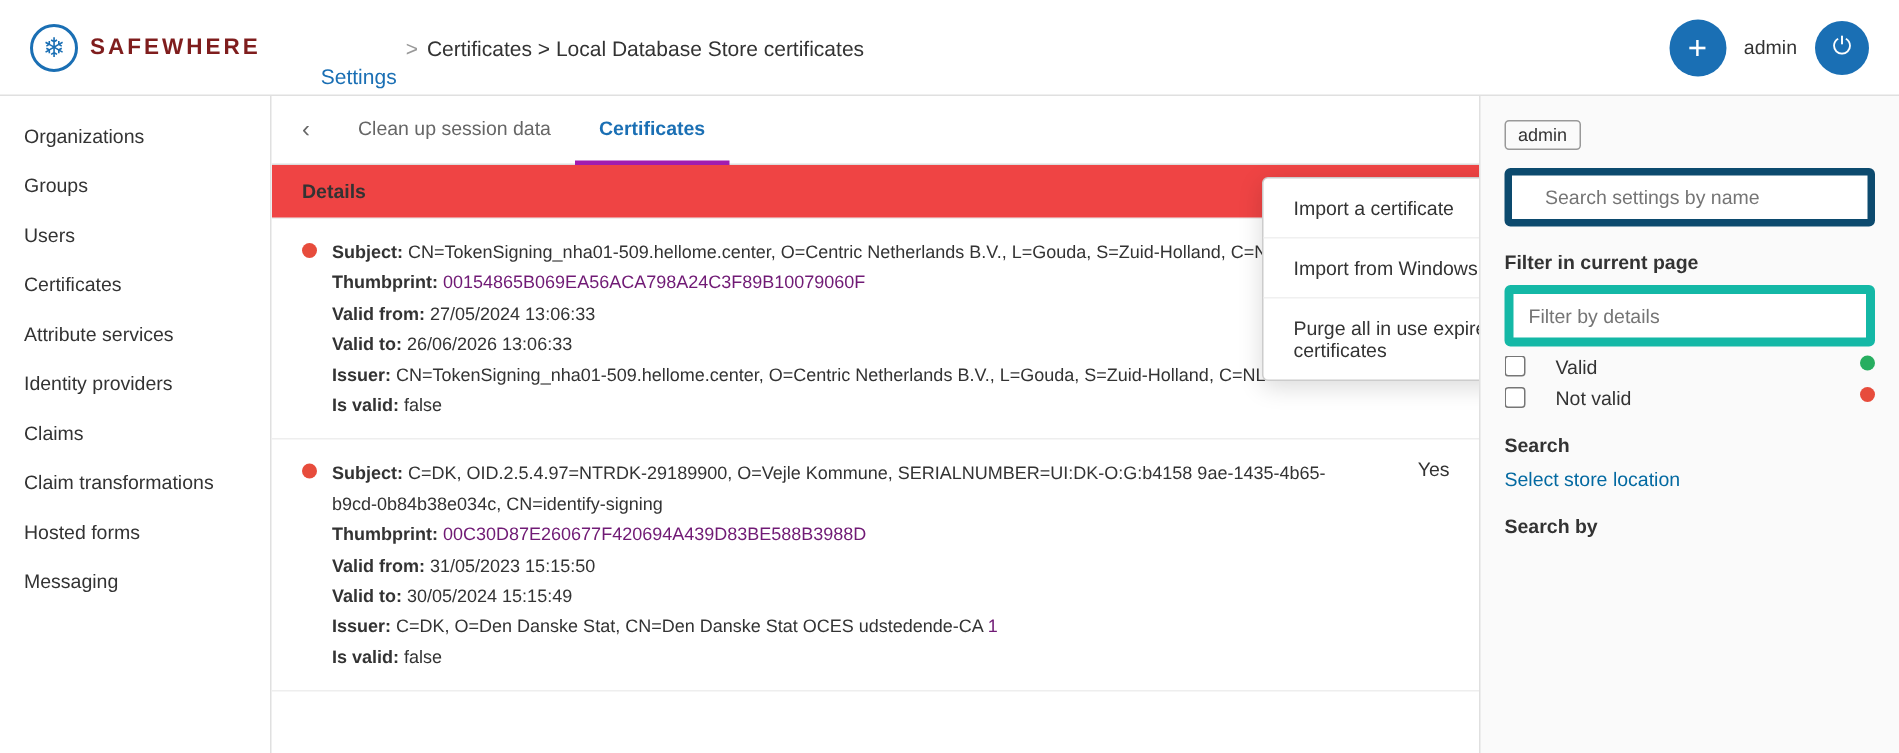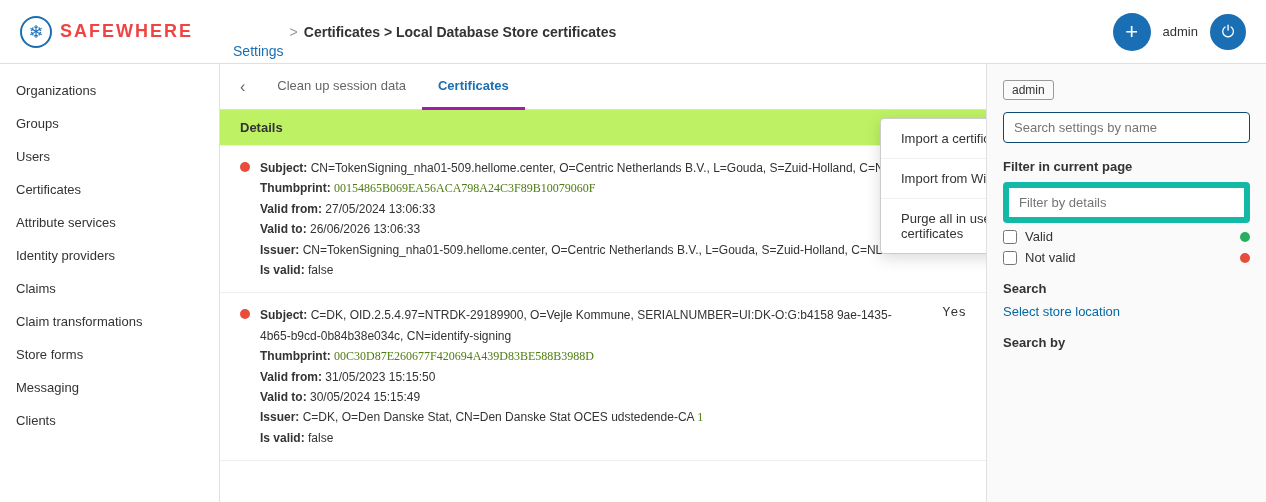--- a/index.html
+++ b/index.html
@@ -5,71 +5,71 @@
     * { box-sizing: border-box; margin: 0; padding: 0; }
     body { font-family: Arial, sans-serif; font-size: 13px; background: #fff; color: #333; overflow: hidden; }
 
     .app-layout { display: flex; flex-direction: column; height: 502px; width: 1266px; }
 
     
     .header { display: flex; align-items: center; padding: 0 20px; height: 64px; border-bottom: 1px solid #e0e0e0; background: #fff; }
     .logo { display: flex; align-items: center; gap: 8px; margin-right: 40px; }
     .logo-icon { width: 32px; height: 32px; border-radius: 50%; border: 2px solid #1a6fb4; display: flex; align-items: center; justify-content: center; }
     .logo-snowflake { color: #1a6fb4; font-size: 18px; }
-    .logo-text { font-size: 18px; font-weight: bold; letter-spacing: 2px; color: #ef4444; }
+    .logo-text { font-size: 15px; font-weight: bold; letter-spacing: 2px; color: #7f1d1d; }
     .breadcrumb { display: flex; align-items: center; gap: 6px; flex: 1; font-size: 14px; }
     .breadcrumb-link { color: #1a6fb4; text-decoration: none; margin-top: 39px; }
     .breadcrumb-separator { color: #999; }
-    .breadcrumb-current { color: #333; font-weight: 700; }
+    .breadcrumb-current { color: #333; font-weight: 400; }
     .header-right { display: flex; align-items: center; gap: 12px; }
     .add-button { width: 38px; height: 38px; border-radius: 50%; background: #1a6fb4; border: none; color: #fff; font-size: 22px; cursor: pointer; display: flex; align-items: center; justify-content: center; }
     .user-name { color: #333; font-size: 13px; }
     .power-button { width: 36px; height: 36px; border-radius: 50%; background: #1a6fb4; border: none; color: #fff; cursor: pointer; display: flex; align-items: center; justify-content: center; font-size: 16px; }
 
     
     .body-layout { display: flex; flex: 1; overflow: hidden; }
 
     
-    .sidebar { width: 220px; border-right: 1px solid #e0e0e0; background: #fff; padding: 10px 0; overflow-y: auto; flex-shrink: 0; }
+    .sidebar { width: 181px; border-right: 1px solid #e0e0e0; background: #fff; padding: 10px 0; overflow-y: auto; flex-shrink: 0; }
     .sidebar-item { padding: 9px 16px; cursor: pointer; color: #333; font-size: 13px; display: block; }
 
     
     .main-content { flex: 1; overflow-y: auto; padding: 0; position: relative; }
 
     
     .tabs-bar { display: flex; align-items: center; border-bottom: 1px solid #ddd; padding: 0 20px; background: #fff; }
     .back-arrow { margin-right: 16px; cursor: pointer; color: #666; font-size: 16px; }
     .tab { padding: 14px 16px; cursor: pointer; font-size: 13px; color: #666; border-bottom: 3px solid transparent; margin-bottom: -1px; }
     .tab.active { color: #1a6fb4; border-bottom: 3px solid #a21caf; font-weight: 600; }
 
     
-    .table-header { display: flex; justify-content: space-between; padding: 10px 20px; border-bottom: 1px solid #eee; background: #bef264; }
+    .table-header { display: flex; justify-content: space-between; padding: 10px 20px; border-bottom: 1px solid #eee; background: #ef4444; }
     .col-details { font-weight: 600; font-size: 13px; color: #333; }
     .col-in-use { font-weight: 600; font-size: 13px; color: #333; }
 
     
     .cert-row { display: flex; align-items: flex-start; padding: 12px 20px; border-bottom: 1px solid #eee; position: relative; }
     .cert-dot { width: 10px; height: 10px; border-radius: 50%; background: #e74c3c; margin-top: 4px; margin-right: 10px; flex-shrink: 0; }
     .cert-details { flex: 1; font-size: 12px; color: #333; line-height: 1.7; }
     .cert-details strong { font-weight: 600; }
-    .cert-link { color: #4d7c0f; text-decoration: none; font-family: Liberation Serif, serif; }
-    .cert-in-use { width: 60px; text-align: right; font-size: 13px; color: #333; padding-top: 0; flex-shrink: 0; font-family: Liberation Mono, monospace; }
+    .cert-link { color: #701a75; text-decoration: none; }
+    .cert-in-use { width: 60px; text-align: right; font-size: 13px; color: #333; padding-top: 0; flex-shrink: 0; }
 
     
     .dropdown-menu { position: absolute; top: 54px; left: 660px; background: #fff; border: 1px solid #ccc; border-radius: 4px; box-shadow: 0 4px 16px rgba(0,0,0,0.15); z-index: 100; min-width: 240px; }
     .dropdown-item { padding: 12px 20px; cursor: pointer; font-size: 13px; color: #333; }
     .dropdown-item:not(:last-child) { border-bottom: 1px solid #f0f0f0; }
 
     
     .right-panel { width: 280px; border-left: 1px solid #e0e0e0; padding: 16px; background: #fafafa; flex-shrink: 0; overflow-y: auto; }
     .admin-badge { display: inline-block; border: 1px solid #999; border-radius: 3px; padding: 2px 8px; font-size: 12px; color: #333; margin-bottom: 12px; }
-    .search-input { width: 100%; border: 1px solid #0c4a6e; border-radius: 4px; padding: 7px 10px; font-size: 13px; color: #999; }
+    .search-input { width: 100%; border: 5px solid #0c4a6e; border-radius: 4px; padding: 7px 22px; font-size: 13px; color: #999; }
     .section-label { font-weight: 700; font-size: 13px; color: #333; margin: 16px 0 8px; }
     .filter-input { width: 100%; border: 6px solid #14b8a6; border-radius: 4px; padding: 7px 10px; font-size: 13px; color: #999; }
-    .checkbox-row { display: flex; align-items: center; gap: 8px; margin: 6px 0; }
+    .checkbox-row { display: flex; align-items: flex-start; gap: 20px; margin: 6px 0; }
     .checkbox-row input[type="checkbox"] { width: 14px; height: 14px; }
     .checkbox-label { font-size: 13px; color: #333; flex: 1; }
     .status-dot { width: 10px; height: 10px; border-radius: 50%; flex-shrink: 0; }
     .status-dot.green { background: #27ae60; }
     .status-dot.red { background: #e74c3c; }
     .select-dropdown { width: 100%; border: 1px solid #ccc; border-radius: 4px; padding: 7px 10px; font-size: 13px; color: #333; background: #fff; appearance: auto; margin-top: 4px; }
     .search-by-label { font-weight: 700; font-size: 13px; color: #333; margin-top: 16px; }
   </style>
 </head>
 <body>
@@ -101,23 +101,22 @@
 
     <div class="sidebar">
       <span class="sidebar-item">Organizations</span>
       <span class="sidebar-item">Groups</span>
       <span class="sidebar-item">Users</span>
       <span class="sidebar-item">Certificates</span>
       <span class="sidebar-item">Attribute services</span>
       <span class="sidebar-item">Identity providers</span>
       <span class="sidebar-item">Claims</span>
       <span class="sidebar-item">Claim transformations</span>
-      <span class="sidebar-item">Store forms</span>
+      <span class="sidebar-item">Hosted forms</span>
       <span class="sidebar-item">Messaging</span>
-      <span class="sidebar-item">Clients</span>
     </div>
 
     <div class="main-content">
 
       <div class="tabs-bar">
         <span class="back-arrow">‹</span>
         <span class="tab">Clean up session data</span>
         <span class="tab active">Certificates</span>
       </div>
 

